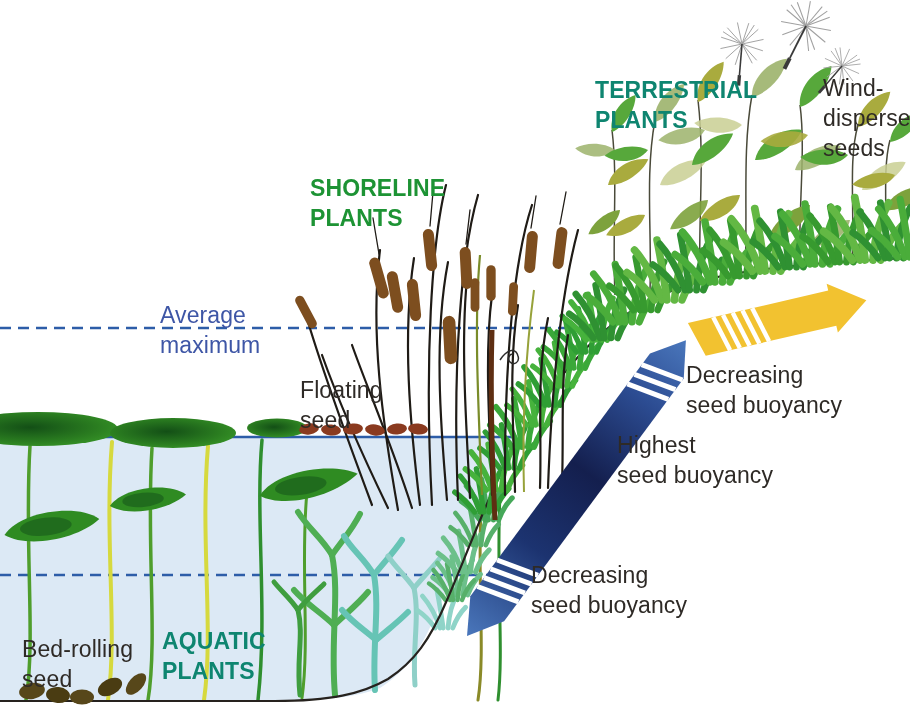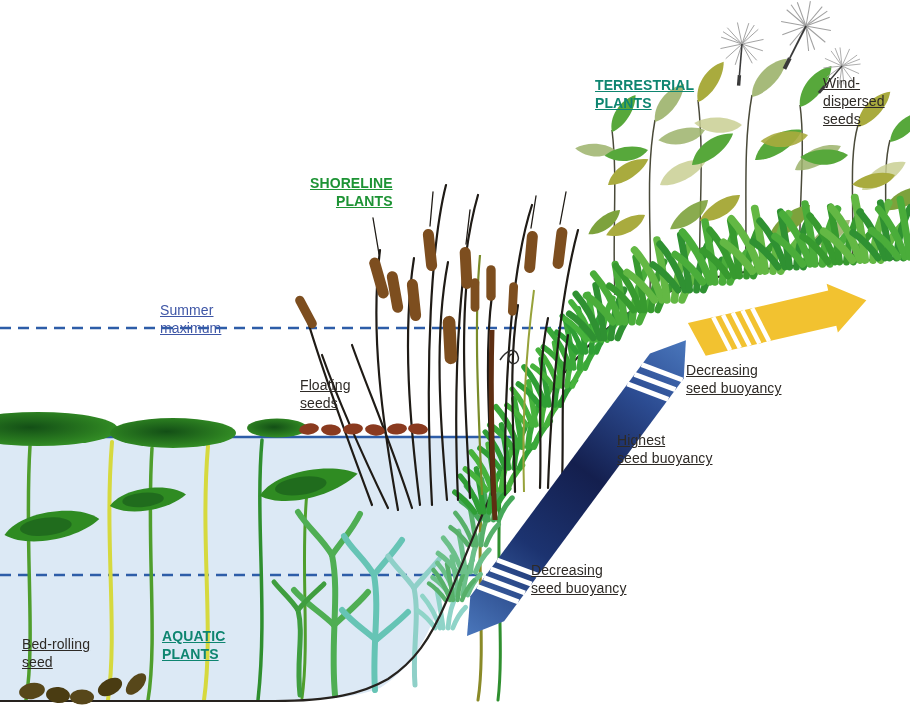--- a/index.html
+++ b/index.html
@@ -2,26 +2,26 @@
 <html><head>
 <meta charset="utf-8">
 <style>
   html,body{margin:0;padding:0;background:#ffffff;}
   .stage{
     position:relative;width:910px;height:714px;overflow:hidden;background:#ffffff;
     font-family:"Liberation Sans",sans-serif;
   }
   .scene{position:absolute;left:0;top:0;width:910px;height:714px;}
   .lbl{
-    position:absolute;white-space:pre-line;font-size:14px;line-height:1.3;
-    color:#2e2a26;letter-spacing:0.1px;text-decoration:underline;
+    position:absolute;white-space:pre-line;font-size:23px;line-height:1.3;
+    color:#2e2a26;letter-spacing:0.1px;
   }
   .heading{font-weight:bold;}
   .teal{color:#0e8570;}
-  .green{color:#1d9334;text-align:right;}
+  .green{color:#1d9334;}
   .blue{color:#3e56a6;}
 </style>
 </head>
 <body>
 
 <div class="stage">
 
 <svg class="scene" viewBox="0 0 910 714" aria-hidden="true">
   <defs>
     <linearGradient id="bgrad" x1="0" y1="0" x2="368" y2="0" gradientUnits="userSpaceOnUse">
@@ -314,27 +314,27 @@
   </g>
 </svg>
 
 <div class="lbl heading teal" style="left:595px;top:76px">TERRESTRIAL
 PLANTS</div>
 <div class="lbl heading green" style="left:310px;top:174px">SHORELINE
 PLANTS</div>
 <div class="lbl heading teal" style="left:162px;top:627px">AQUATIC
 PLANTS</div>
 
-<div class="lbl blue" style="left:160px;top:301px">Summer
+<div class="lbl blue" style="left:160px;top:301px">Average
 maximum</div>
 
 <div class="lbl" style="left:823px;top:74px">Wind-dispersed
 seeds</div>
 <div class="lbl" style="left:300px;top:376px">Floating
-seeds</div>
+seed</div>
 <div class="lbl" style="left:22px;top:635px">Bed-rolling
 seed</div>
 
 <div class="lbl" style="left:686px;top:361px">Decreasing
 seed buoyancy</div>
 <div class="lbl" style="left:617px;top:431px">Highest
 seed buoyancy</div>
 <div class="lbl" style="left:531px;top:561px">Decreasing
 seed buoyancy</div>
 

